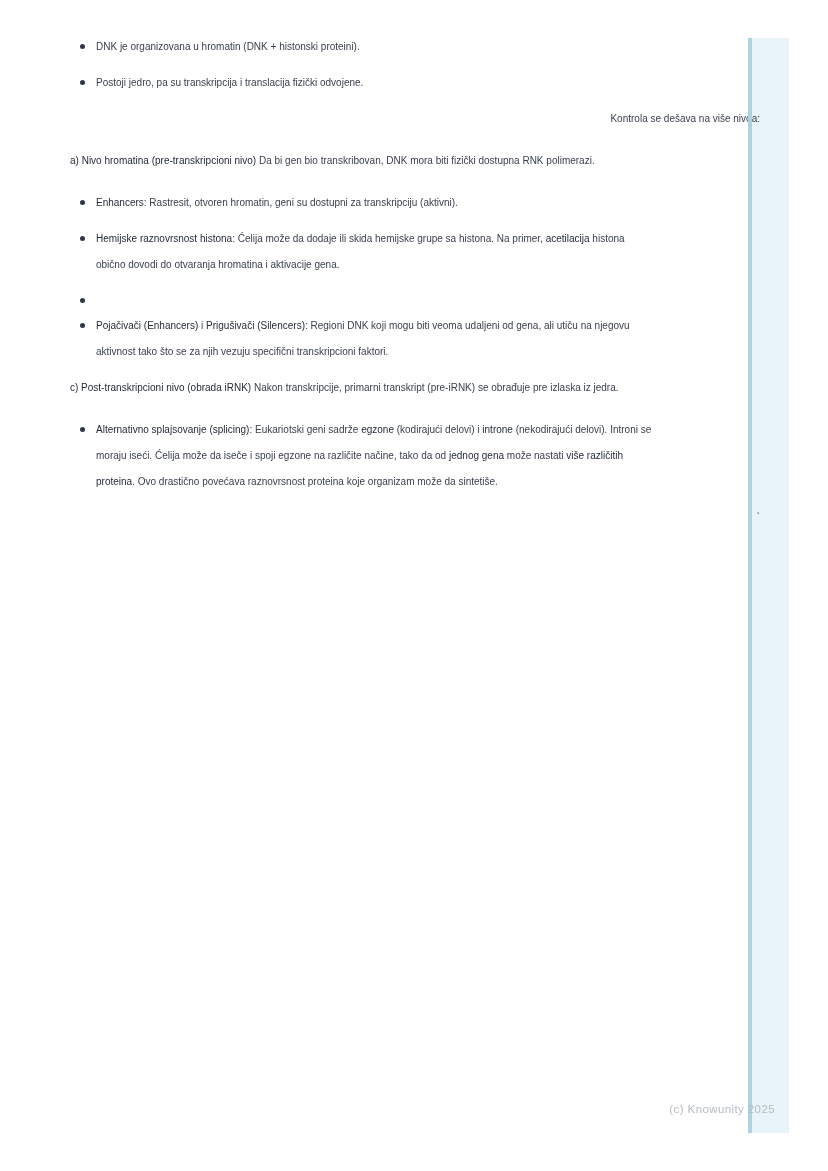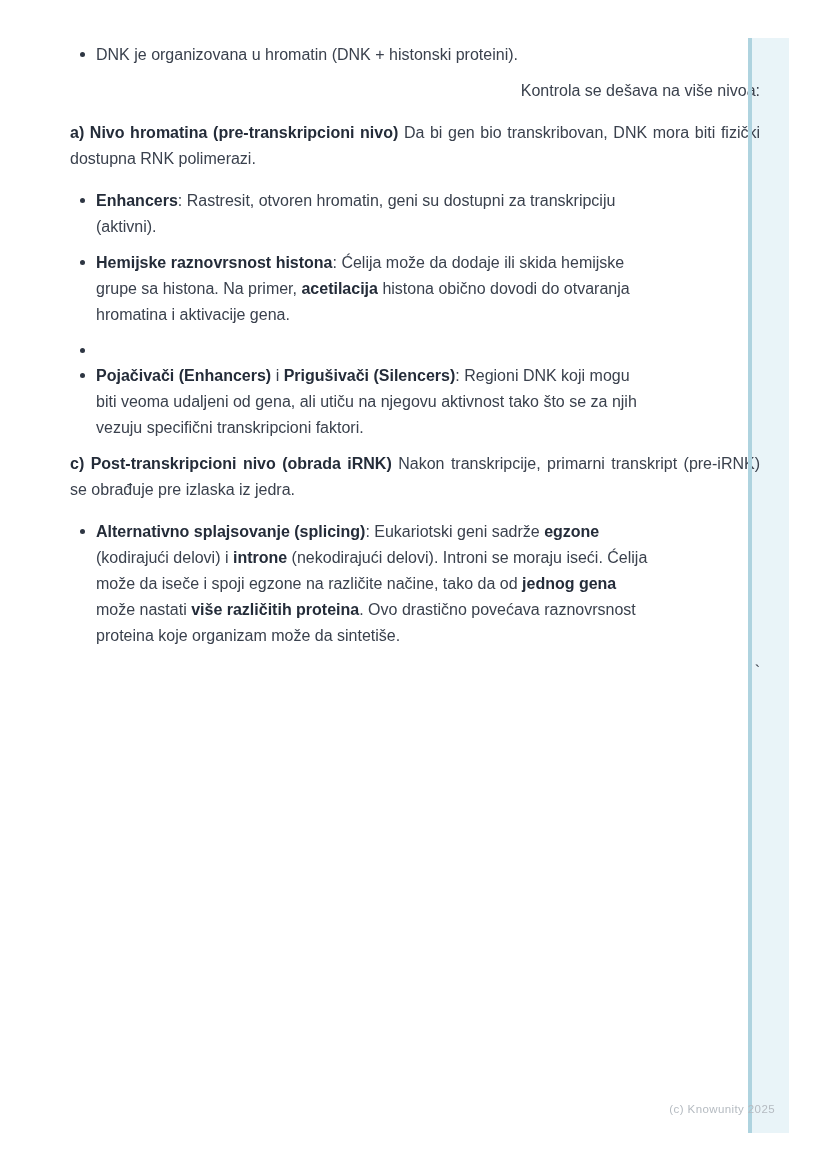--- a/index.html
+++ b/index.html
@@ -16,34 +16,34 @@
     width:828px;height:1171px;
     background:var(--bg);
     font-family:"Liberation Sans","DejaVu Sans",sans-serif;
     color:var(--text);
     position:relative;
     overflow:hidden;
   }
   .page{position:absolute;inset:0;}
   .content{
     position:absolute;
-    left:70px;top:42px;width:690px;
-    font-size:16px;line-height:26px;
+    left:70px;top:34px;width:690px;
+    font-size:10px;line-height:26px;
   }
   .content p{margin:0 0 16px 0;text-align:right;}
   .content p.just{text-align:justify;}
   .content ul{list-style:none;margin:0 0 6px 0;padding:0;}
   .content li{display:flex;align-items:flex-start;margin:0 0 10px 0;}
   .bullet{
     flex:none;width:5px;height:5px;border-radius:50%;
     background:#2e3643;margin:10px 11px 0 10px;
   }
   .li-text{max-width:556px;}
   .run{font-weight:400;}
-  .run-b{font-weight:700;color:var(--bold-text);}
+  .run-b{font-weight:400;color:var(--bold-text);}
   .edge-line{
     position:absolute;left:748px;top:38px;width:4px;height:1095px;
     background:var(--accent-line);z-index:1;
   }
   .edge-strip{
     position:absolute;left:752px;top:38px;width:37px;height:1095px;
     background:var(--accent-strip);z-index:0;
   }
   .footer{
     position:absolute;top:1102px;right:53px;
@@ -56,20 +56,24 @@
 
 <div class="page">
   <div class="edge-strip"></div>
   <div class="edge-line"></div>
 
   <div class="content">
       <ul>
         <li>
           <span class="bullet"></span>
           <div class="li-text"><span class="run">DNK je organizovana u hromatin (DNK + histonski proteini).</span></div>
+        </li>
+        <li>
+          <span class="bullet"></span>
+          <div class="li-text"><span class="run">Postoji jedro, pa su transkripcija i translacija fizički odvojene.</span></div>
         </li>
       </ul>
       <p><span class="run">Kontrola se dešava na više nivoa:</span></p>
       <p class="just"><span class="run run-b">a) Nivo hromatina (pre-transkripcioni nivo)</span><span class="run"> Da bi gen bio transkribovan, DNK mora biti fizički dostupna RNK polimerazi.</span></p>
       <ul>
         <li>
           <span class="bullet"></span>
           <div class="li-text"><span class="run run-b">Enhancers</span><span class="run">: Rastresit, otvoren hromatin, geni su dostupni za transkripciju (aktivni).</span></div>
         </li>
         <li>

